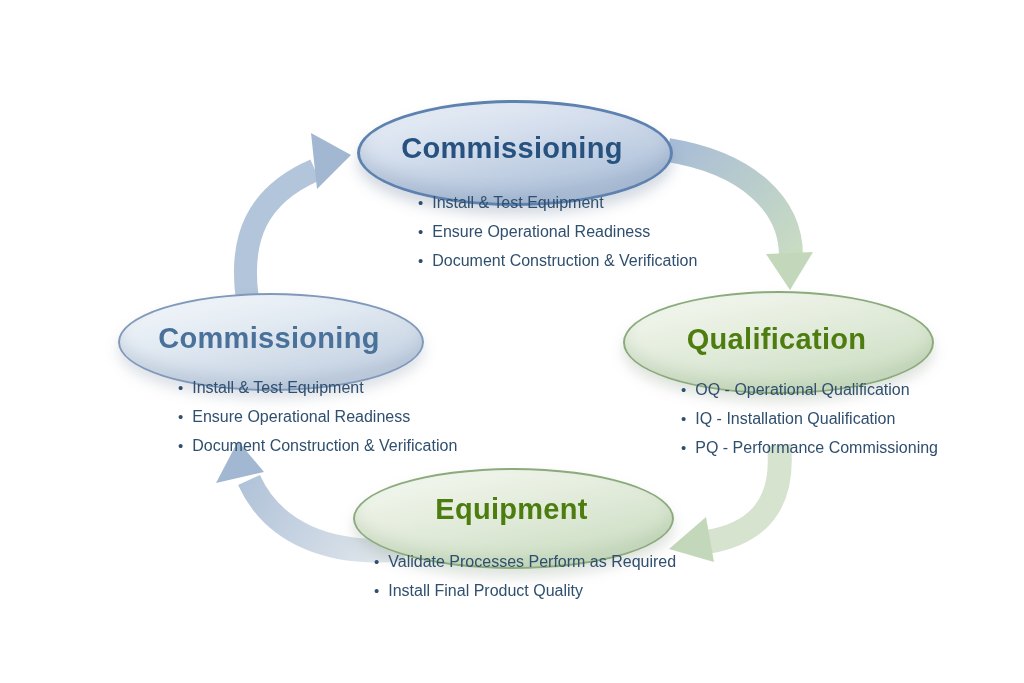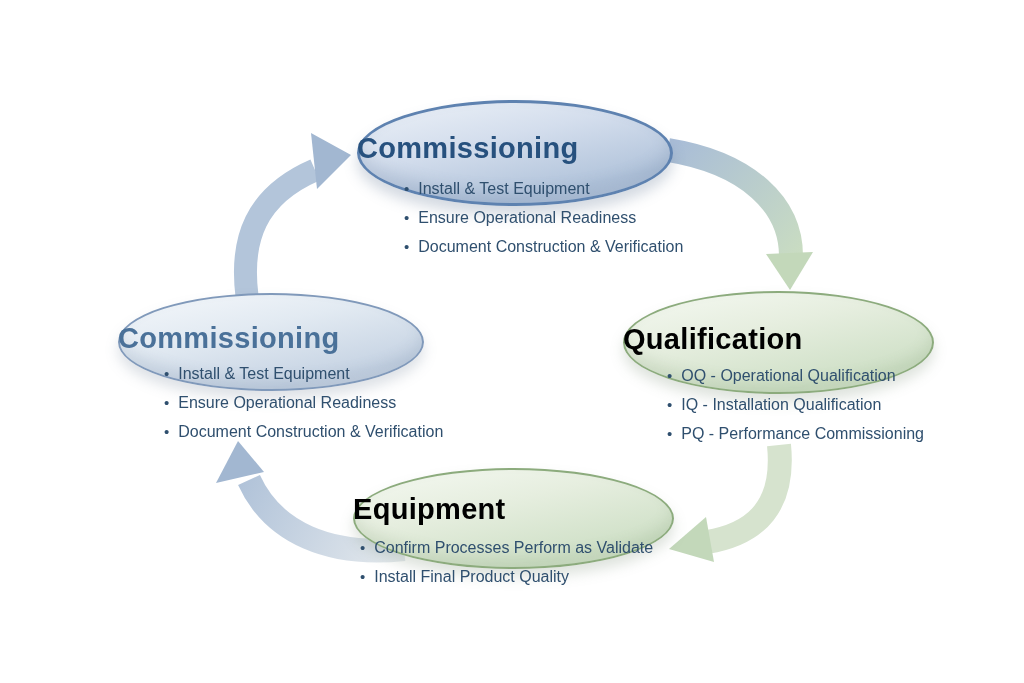--- a/index.html
+++ b/index.html
@@ -31,32 +31,32 @@
     border:2px solid #8099ba;
     box-shadow:0 8px 13px rgba(120,135,155,.25), inset 0 -9px 14px rgba(95,120,150,.16);
   }
   .ellipse.green{
     background:linear-gradient(168deg,#f5f9f2 0%,#e6eedf 38%,#cfe0c7 80%,#dae6d3 100%);
     border:2px solid #8cab7d;
     box-shadow:0 8px 13px rgba(125,145,120,.25), inset 0 -9px 14px rgba(110,140,100,.16);
   }
   .title{
     position:absolute;left:0;width:100%;
-    text-align:left;
+    text-align:center;
     font-size:29px;font-weight:bold;
     line-height:40px;
     letter-spacing:.3px;
     white-space:nowrap;
   }
   .title.blue-dark{color:#27517e;}
   .title.blue-light{color:#4a7199;}
-  .title.green{color:#000000;}
+  .title.green{color:#4d7c0f;}
   .bullets{
     position:absolute;
-    list-style:none;margin:1px;padding:0;
+    list-style:none;margin:15px;padding:0;
     font-size:16px;line-height:29px;
     color:#2f4f6e;
     white-space:nowrap;
   }
   .bullets li{margin:0;padding:0;}
   .dot{
     display:inline-block;
     margin-right:9px;
     font-size:15px;
   }
@@ -129,21 +129,21 @@
       <li><span class="dot">•</span><span>OQ - Operational Qualification</span></li>
       <li><span class="dot">•</span><span>IQ - Installation Qualification</span></li>
       <li><span class="dot">•</span><span>PQ - Performance Commissioning</span></li>
     </ul>
   </div>
 
   <div class="node node-bottom">
     <div class="ellipse green"></div>
     <div class="title green">Equipment</div>
     <ul class="bullets">
-      <li><span class="dot">•</span><span>Confirm Processes Perform as Validate</span></li>
+      <li><span class="dot">•</span><span>Validate Processes Perform as Required</span></li>
       <li><span class="dot">•</span><span>Install Final Product Quality</span></li>
     </ul>
   </div>
 
   <div class="node node-left">
     <div class="ellipse blue-light"></div>
     <div class="title blue-light">Commissioning</div>
     <ul class="bullets">
       <li><span class="dot">•</span><span>Install &amp; Test Equipment</span></li>
       <li><span class="dot">•</span><span>Ensure Operational Readiness</span></li>

